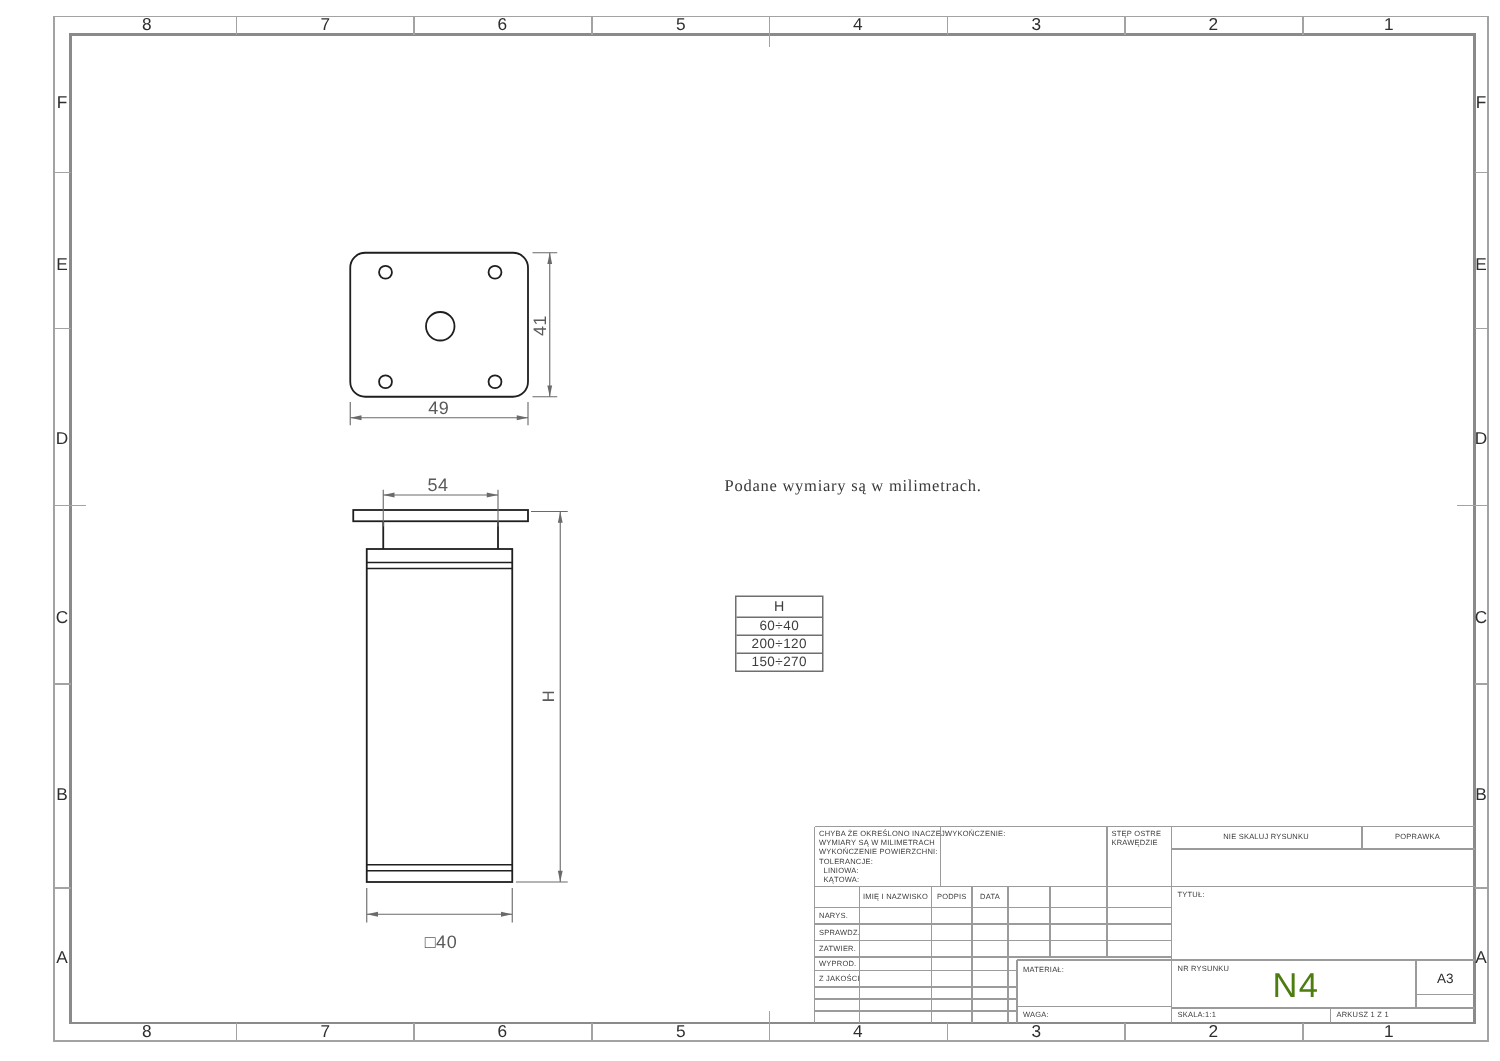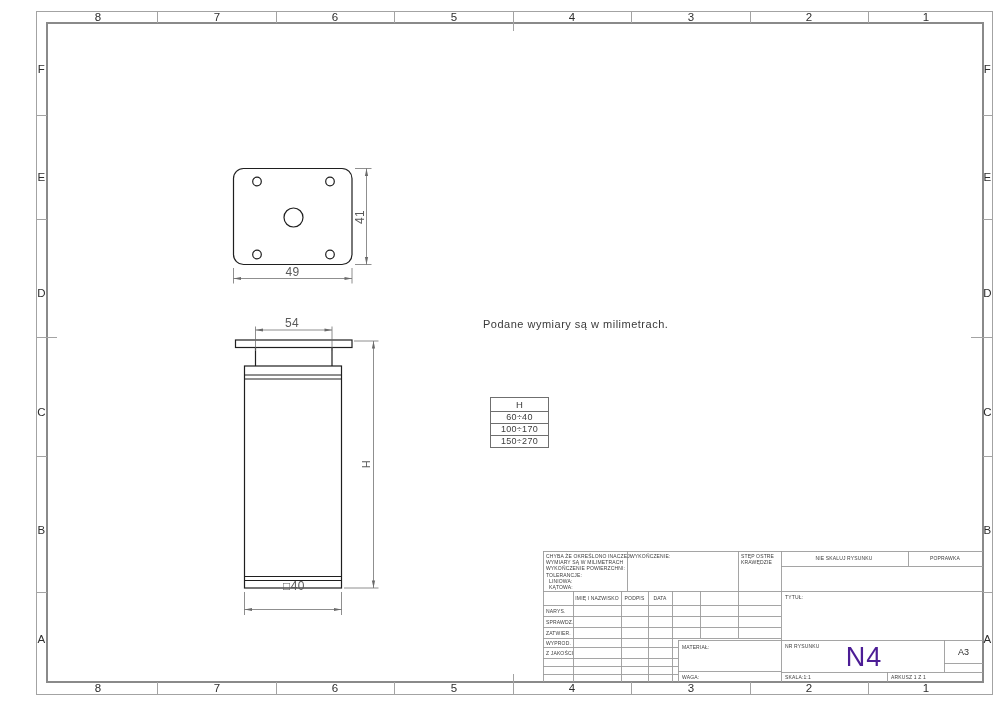--- a/index.html
+++ b/index.html
@@ -4,33 +4,33 @@
 <style>
   html,body{margin:0;padding:0;background:#ffffff;}
   #stage{position:relative;width:1000px;height:707px;background:#fff;overflow:hidden;
          font-family:"Liberation Sans", sans-serif;color:#2b2b2b;}
   #stage svg{position:absolute;left:0;top:0;}
   .abs{position:absolute;white-space:nowrap;}
   .zone{font-size:11.5px;color:#2e2e2e;letter-spacing:.3px;transform:translate(-50%,-50%);}
   .dim{font-size:12px;color:#5a5a5a;letter-spacing:.4px;transform:translate(-50%,-50%);}
   .dim.rot{transform:translate(-50%,-50%) rotate(-90deg);}
   .dim.big{font-size:11px;}
-  .note{font-size:11px;color:#3a3a3a;letter-spacing:.5px;}
+  .note{font-size:11px;color:#3a3a3a;letter-spacing:.5px;font-family:Liberation Serif, serif;}
   
   #htable{position:absolute;left:490px;top:397px;width:57px;border:1px solid #6f6f6f;
           background:#fff;font-size:9px;color:#3d3d3d;text-align:center;}
   #htable .hrow{height:13px;line-height:13px;border-bottom:1px solid #6f6f6f;font-size:9.5px;}
   #htable .vrow{height:11px;line-height:11px;border-bottom:1px solid #6f6f6f;letter-spacing:.3px;}
   #htable .vrow:last-child{border-bottom:none;}
   
   .tb{font-size:5px;color:#3c3c3c;letter-spacing:.15px;line-height:6.2px;}
   .tb.c{transform:translateX(-50%);}
   .tol-line{white-space:nowrap;}
   .tol-line.ind{padding-left:3px;}
-  .n4{font-size:27px;color:#4c1d95;letter-spacing:1px;transform:translate(-50%,-50%);}
+  .n4{font-size:23px;color:#4d7c0f;letter-spacing:1px;transform:translate(-50%,-50%);}
   .a3{font-size:9px;color:#2e2e2e;transform:translate(-50%,-50%);}
 </style>
 </head>
 <body>
 
 <div id="stage">
 
   <svg width="1000" height="707" viewBox="0 0 1000 707">
 
     <g stroke="#a3a3a3" stroke-width="1" fill="none" shape-rendering="crispEdges">
@@ -148,28 +148,28 @@
   <span class="abs zone" style="left:987.5px;top:177px">E</span>
   <span class="abs zone" style="left:987.5px;top:293px">D</span>
   <span class="abs zone" style="left:987.5px;top:412px">C</span>
   <span class="abs zone" style="left:987.5px;top:530px">B</span>
   <span class="abs zone" style="left:987.5px;top:639px">A</span>
 
   <span class="abs dim" style="left:292.5px;top:271.5px">49</span>
   <span class="abs dim rot" style="left:360px;top:216.5px">41</span>
   <span class="abs dim" style="left:292px;top:322.5px">54</span>
   <span class="abs dim rot big" style="left:366px;top:464px">H</span>
-  <span class="abs dim" style="left:294px;top:586px">□40</span>
+  <span class="abs dim" style="left:294px;top:628px">□40</span>
 
   <div class="abs note" style="left:483px;top:318px">Podane wymiary są w milimetrach.</div>
 
   <div id="htable">
     <div class="hrow">H</div>
     <div class="vrow">60÷40</div>
-    <div class="vrow">100÷170</div>
+    <div class="vrow">200÷120</div>
     <div class="vrow">150÷270</div>
   </div>
 
   <div class="abs tb" style="left:546px;top:553px">
     <div class="tol-line">CHYBA ŻE OKREŚLONO INACZEJ:</div>
     <div class="tol-line">WYMIARY SĄ W MILIMETRACH</div>
     <div class="tol-line">WYKOŃCZENIE POWIERZCHNI:</div>
     <div class="tol-line">TOLERANCJE:</div>
     <div class="tol-line ind">LINIOWA:</div>
     <div class="tol-line ind">KĄTOWA:</div>

